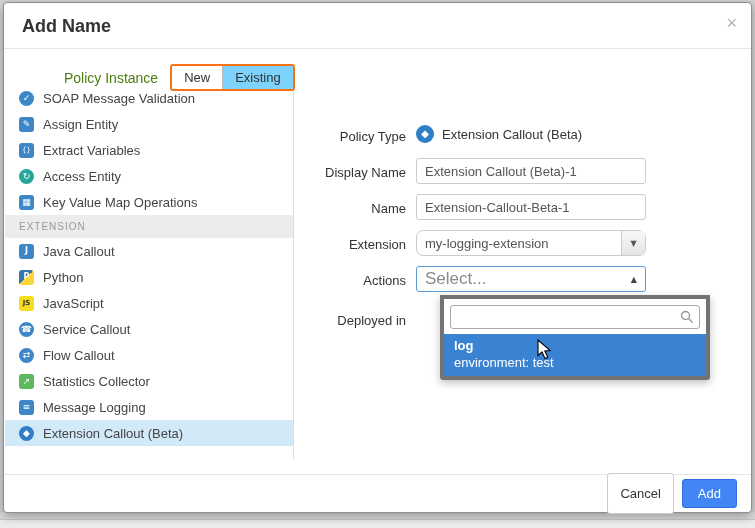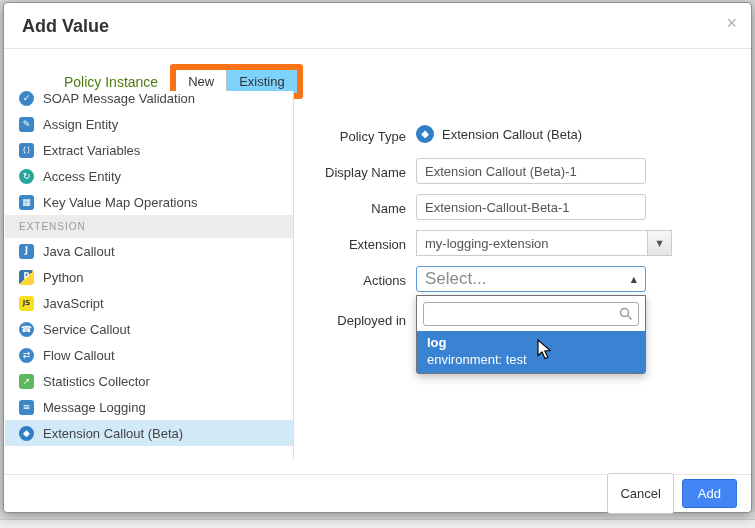--- a/index.html
+++ b/index.html
@@ -23,21 +23,21 @@
   }
 
   
   .modal-header { position:absolute; top:0; left:0; right:0; height:46px; border-bottom:1px solid #e5e5e5; }
   .modal-title { position:absolute; left:18px; top:13px; font-size:18px; color:#333; font-weight:bold; }
   .modal-close { position:absolute; right:14px; top:11px; font-size:18px; color:#b0b0b0; cursor:pointer; line-height:1; }
 
   
   .pi-row { position:absolute; top:61px; left:60px; display:flex; align-items:center; }
   .pi-label { font-size:14px; color:#4d7c0f; margin-right:12px; }
-  .toggle-group { display:flex; border:6px solid #f97316; border-radius:3px; overflow:hidden; }
+  .toggle-group { display:flex; border:2px solid #f97316; border-radius:3px; overflow:hidden; }
   .toggle-btn { font-size:13px; color:#333; padding:4px 12px; background:#7dd3fc; cursor:pointer; }
   .toggle-btn.sel { background:#fff; }
   .toggle-btn + .toggle-btn { border-left:1px solid #bbb; }
 
   
   .policy-list {
     position:absolute; top:88px; left:1px; width:289px; height:368px;
     border-right:1px solid #ddd; overflow:hidden; background:#fff;
   }
   .p-item { height:26px; display:flex; align-items:center; gap:9px; padding-left:14px; font-size:13px; color:#444; cursor:pointer; }
@@ -53,32 +53,32 @@
   
   .f-label { position:absolute; width:140px; left:262px; text-align:right; font-size:13px; color:#333; }
   .f-input {
     position:absolute; left:412px; width:230px; height:26px;
     border:1px solid #ccc; border-radius:3px; font-size:13px; color:#555;
     padding:0 8px; font-family:"Liberation Sans", sans-serif; background:#fff;
   }
   .ptype-val { position:absolute; left:412px; top:122px; display:flex; align-items:center; gap:8px; font-size:13px; color:#333; }
   .ptype-icon { width:18px; height:18px; min-width:18px; font-size:10px; }
 
-  .select-box { position:absolute; left:412px; width:256px; height:26px; border:1px solid #ccc; border-radius:0; background:#fff; display:flex; align-items:center; cursor:pointer; }
+  .select-box { position:absolute; left:412px; width:230px; height:26px; border:1px solid #ccc; border-radius:7px; background:#fff; display:flex; align-items:center; cursor:pointer; }
   .select-val { flex:1; font-size:13px; color:#555; padding:0 8px; white-space:nowrap; overflow:hidden; }
   .select-arrow-box { width:24px; align-self:stretch; border-left:1px solid #ccc; background:linear-gradient(#f7f7f7,#e4e4e4); display:flex; align-items:center; justify-content:center; border-radius:0 2px 2px 0; }
   .arrow-glyph { font-size:8px; color:#555; font-family:"DejaVu Sans", sans-serif; }
 
   .combo-open { position:absolute; left:412px; top:263px; width:230px; height:26px; border:1px solid #5b9bd5; border-radius:3px; background:#fff; display:flex; align-items:center; cursor:pointer; }
   .combo-val { flex:1; font-size:17px; color:#8a8a8a; padding:0 8px; }
   .combo-arrow { padding-right:8px; font-size:8px; color:#444; font-family:"DejaVu Sans", sans-serif; }
 
   .dd-panel {
-    position:absolute; left:412px; top:292px; width:230px;
-    background:#fff; border:1px solid #737373; border-radius:0 0 3px 3px;
+    position:absolute; left:436px; top:292px; width:270px;
+    background:#fff; border:4px solid #737373; border-radius:0 0 3px 3px;
     box-shadow:0 3px 9px rgba(0,0,0,.25); padding-top:6px; z-index:5;
   }
   .dd-search-wrap { padding:0 6px; position:relative; }
   .dd-search { width:100%; height:24px; border:1px solid #aaa; border-radius:3px; padding:0 24px 0 8px; font-size:12px; color:#555; font-family:"Liberation Sans", sans-serif; }
   .dd-search-icon { position:absolute; right:12px; top:5px; }
   .dd-options { margin-top:5px; }
   .dd-option { background:#3a82d2; color:#fff; padding:3px 10px 5px; cursor:pointer; }
   .dd-option .t { font-size:13px; font-weight:bold; line-height:17px; }
   .dd-option .s { font-size:13px; line-height:17px; }
 
@@ -94,21 +94,21 @@
 <body>
 
 <div class="screen">
   <div class="page-bg">
       <div class="row"></div>
     </div>
 
   <div class="modal">
 
     <div class="modal-header">
-      <div class="modal-title">Add Value</div>
+      <div class="modal-title">Add Name</div>
       <div class="modal-close">×</div>
     </div>
 
     <div class="pi-row">
       <span class="pi-label">Policy Instance</span>
       <div class="toggle-group">
         <div class="toggle-btn sel">New</div>
         <div class="toggle-btn">Existing</div>
       </div>
     </div>

